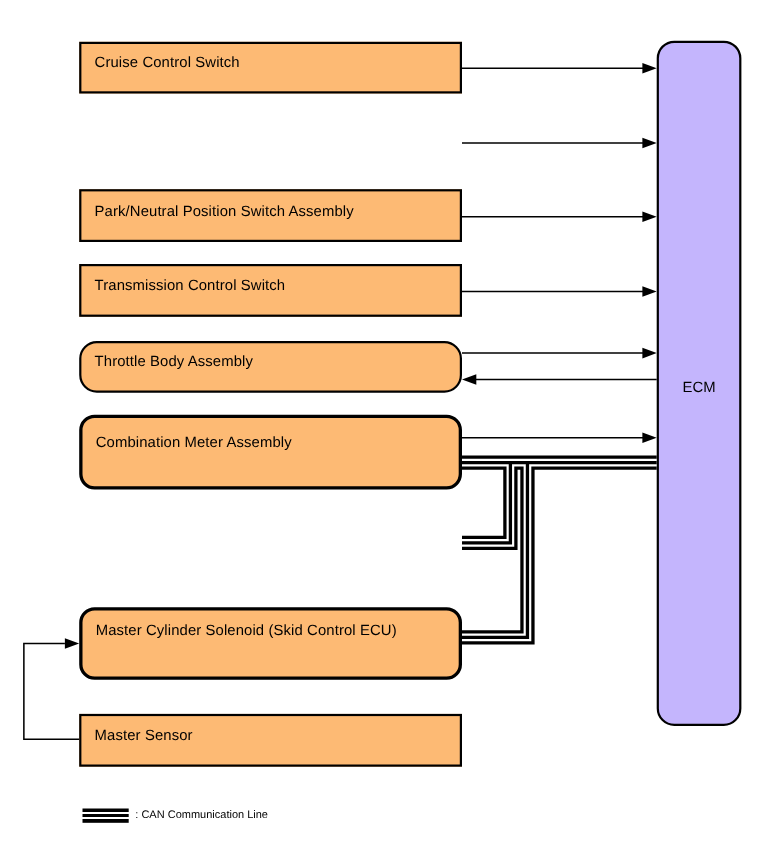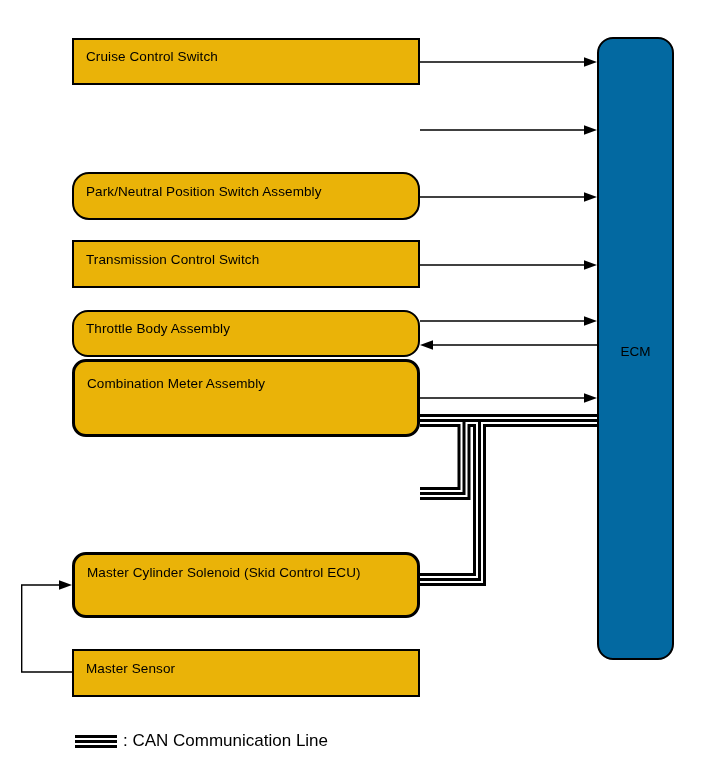--- a/index.html
+++ b/index.html
@@ -10,77 +10,77 @@
     background: #fff;
     font-family: "Liberation Sans", "DejaVu Sans", sans-serif;
     color: #000;
     overflow: hidden;
   }
   .node {
     position: absolute;
     left: 72px;
     width: 348px;
     box-sizing: border-box;
-    background: #eab308;
+    background: #fdba74;
     font-size: 13.5px;
     line-height: 16px;
     padding-left: 12px;
     letter-spacing: 0.1px;
   }
   .node.sq { border: 2px solid #000; border-radius: 0; }
   .node.rd { border: 3px solid #000; border-radius: 14px; }
   #ecm-box {
     position: absolute;
     left: 597px;
     top: 37px;
     width: 77px;
     height: 623px;
     box-sizing: border-box;
     border: 2px solid #000;
     border-radius: 16px;
-    background: #0369a1;
+    background: #c4b5fd;
     text-align: center;
     font-size: 13.5px;
     padding-top: 305px;
   }
   #wires {
     position: absolute;
     left: 0;
     top: 0;
     pointer-events: none;
   }
   #legend {
     position: absolute;
     left: 75px;
     top: 728px;
     height: 26px;
     display: flex;
     align-items: center;
-    font-size: 17px;
+    font-size: 10px;
   }
   #legend .sym {
     width: 42px;
     height: 13px;
     margin-right: 6px;
     background: linear-gradient(to bottom,
       #000 0 3px, #fff 3px 5px,
       #000 5px 8px, #fff 8px 10px,
       #000 10px 13px);
   }
 </style>
 </head>
 <body>
 
 <div id="canvas">
 
   <div class="node sq" style="top:38px;  height:47px; padding-top:9px;"><span>Cruise Control Switch</span></div>
-  <div class="node sq" style="top:172px; height:48px; padding-top:10px;border-radius:17px;"><span>Park/Neutral Position Switch Assembly</span></div>
+  <div class="node sq" style="top:172px; height:48px; padding-top:10px;"><span>Park/Neutral Position Switch Assembly</span></div>
   <div class="node sq" style="top:240px; height:48px; padding-top:10px;"><span>Transmission Control Switch</span></div>
   <div class="node sq" style="top:310px; height:47px; padding-top:9px;border-radius:16px;"><span>Throttle Body Assembly</span></div>
-  <div class="node rd" style="top:359px; height:78px; padding-top:14px;"><span>Combination Meter Assembly</span></div>
+  <div class="node rd" style="top:377px; height:68px; padding-top:14px;"><span>Combination Meter Assembly</span></div>
   <div class="node rd" style="top:552px; height:66px; padding-top:10px;"><span>Master Cylinder Solenoid (Skid Control ECU)</span></div>
   <div class="node sq" style="top:649px; height:48px; padding-top:10px;"><span>Master Sensor</span></div>
 
   <div id="ecm-box">
     <span>ECM</span>
   </div>
 
   <svg id="wires" width="713" height="782" viewBox="0 0 713 782">
 
     <g stroke="#000" stroke-width="13" fill="none" stroke-linecap="butt" stroke-linejoin="miter">

